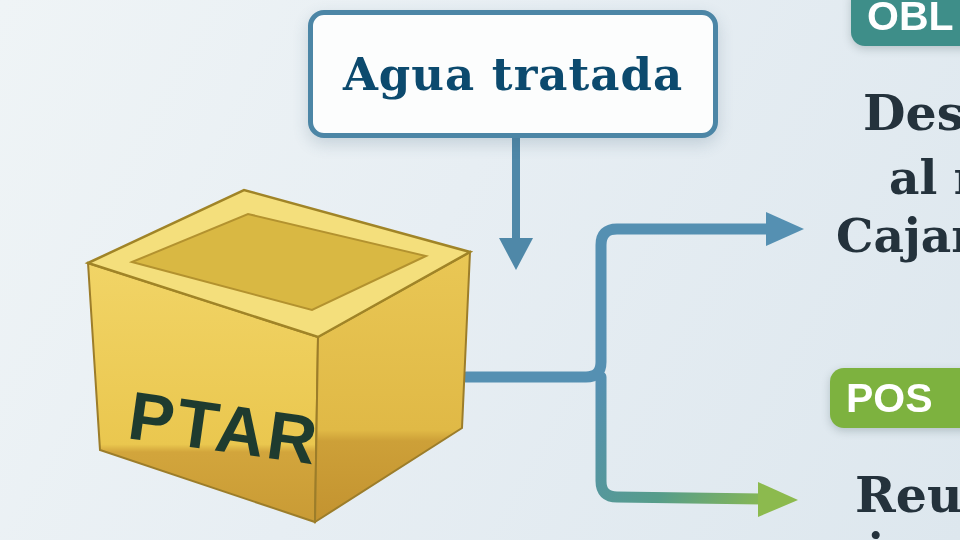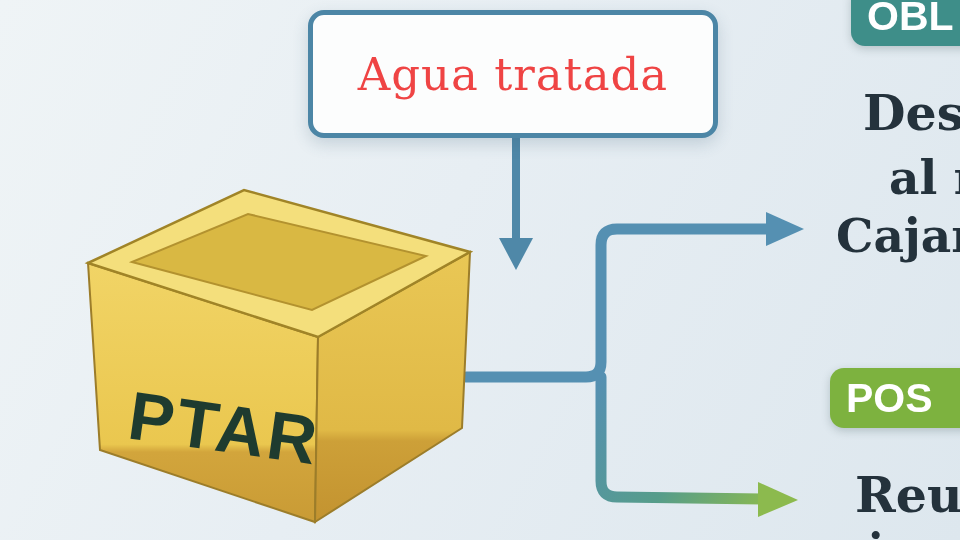--- a/index.html
+++ b/index.html
@@ -28,23 +28,23 @@
     background: #fcfdfd;
     border: 5px solid #4c86a6;
     border-radius: 16px;
     box-shadow: 0 6px 16px rgba(55, 90, 115, 0.20);
     display: flex;
     align-items: center;
     justify-content: center;
   }
   .agua-box span {
     font-family: "DejaVu Serif", serif;
-    font-weight: normal;
+    font-weight: bold;
     font-size: 45px;
-    color: #ef4444;
+    color: #0c4a6e;
     letter-spacing: 1px;
   }
   
   .badge {
     position: absolute;
     height: 60px;
     width: 240px;
     border-radius: 14px;
     display: flex;
     align-items: center;

